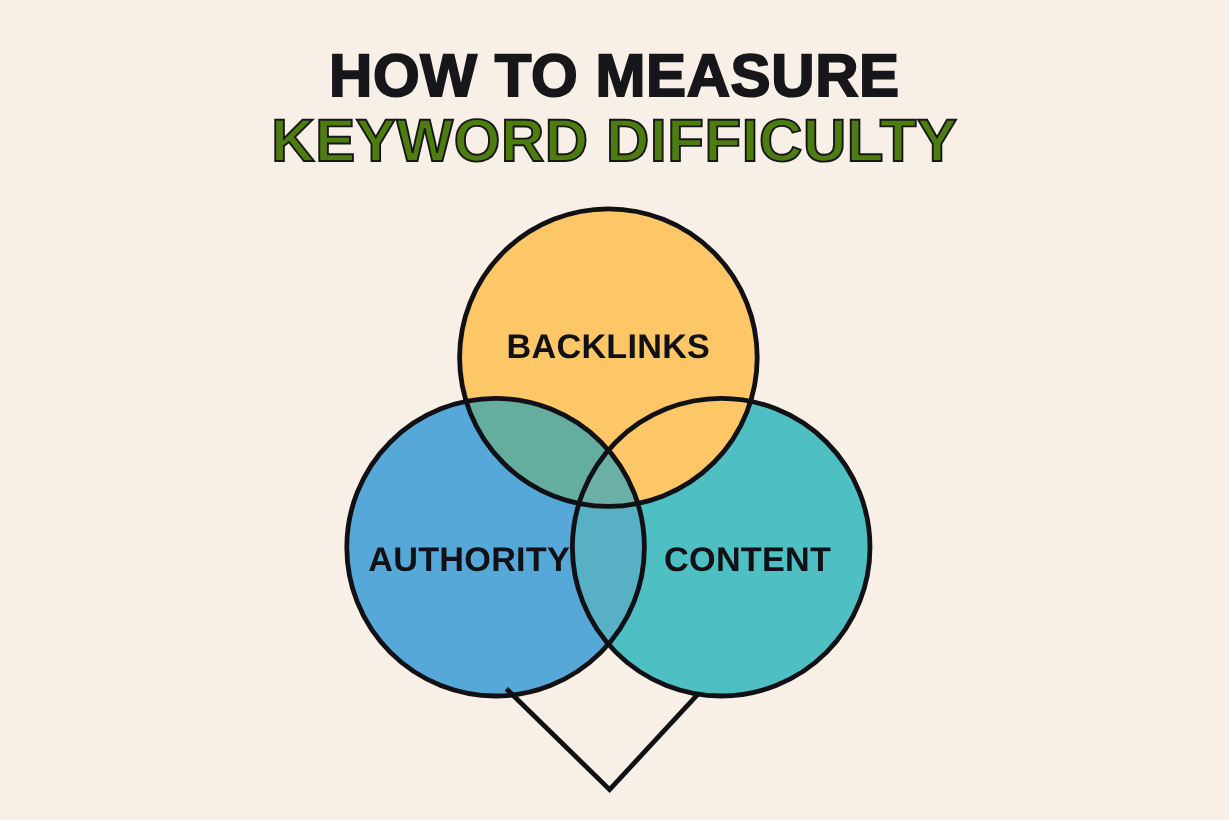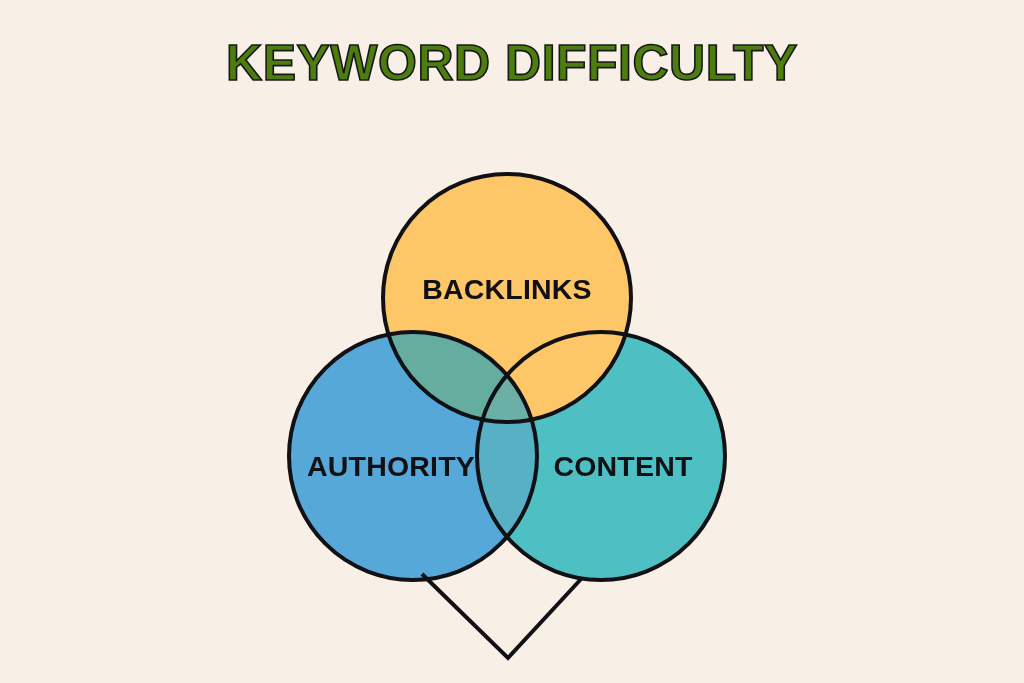--- a/index.html
+++ b/index.html
@@ -62,20 +62,21 @@
     letter-spacing: 0.2px;
     fill: #111014;
   }
 </style>
 </head>
 <body style="background: rgb(248, 240, 231);">
 
 <div id="canvas" style="background: rgb(248, 240, 231);">
 
   <div id="title-block">
+    <span class="title-line" style="color: rgb(23, 22, 26);">HOW TO MEASURE</span>
     <span class="title-line" style="color: #4d7c0f;">KEYWORD DIFFICULTY</span>
   </div>
 
   <div id="venn-wrap">
     <svg id="venn-svg" viewBox="0 0 1024 683" xmlns="http://www.w3.org/2000/svg">
       <defs>
 
         <clipPath id="clip-backlinks">
             <circle id="cp-b" cx="507" cy="298" r="124"></circle>
           </clipPath>

